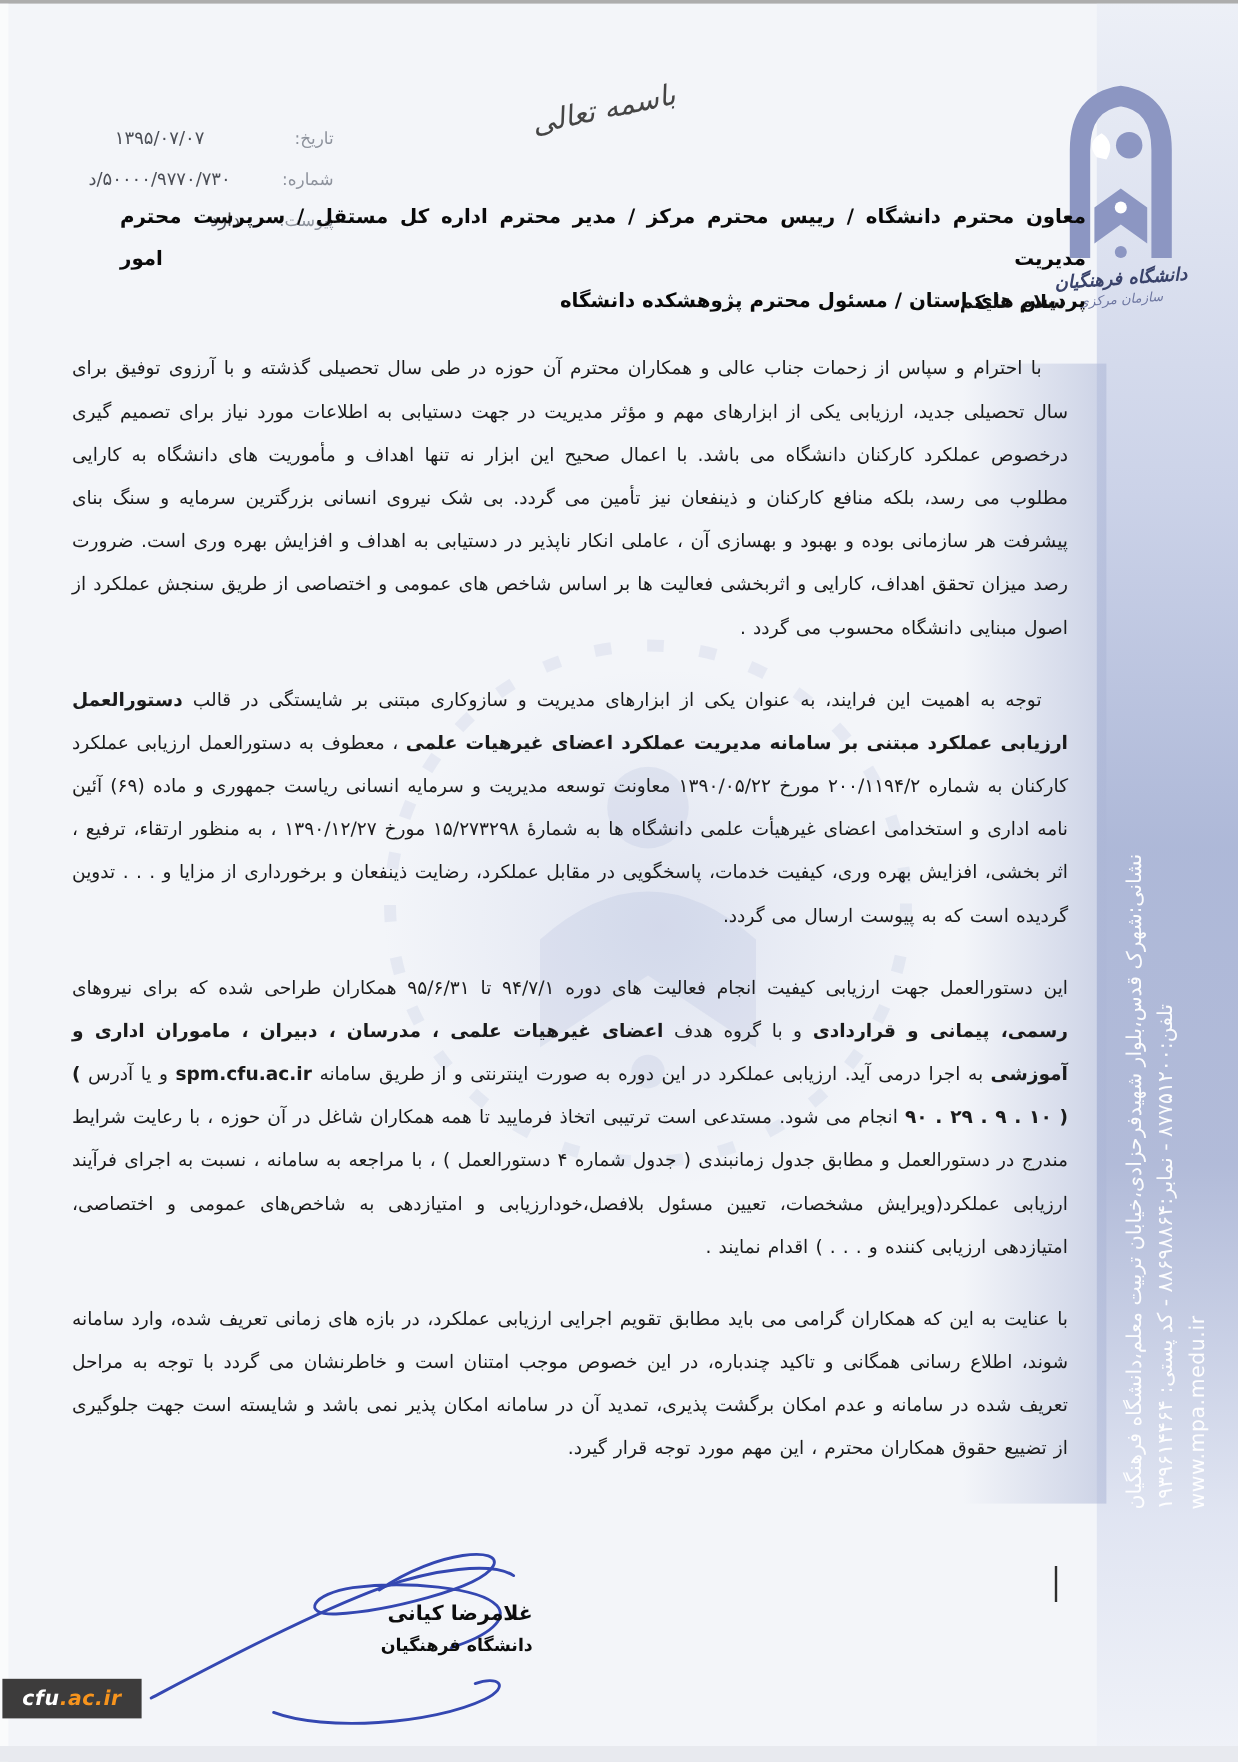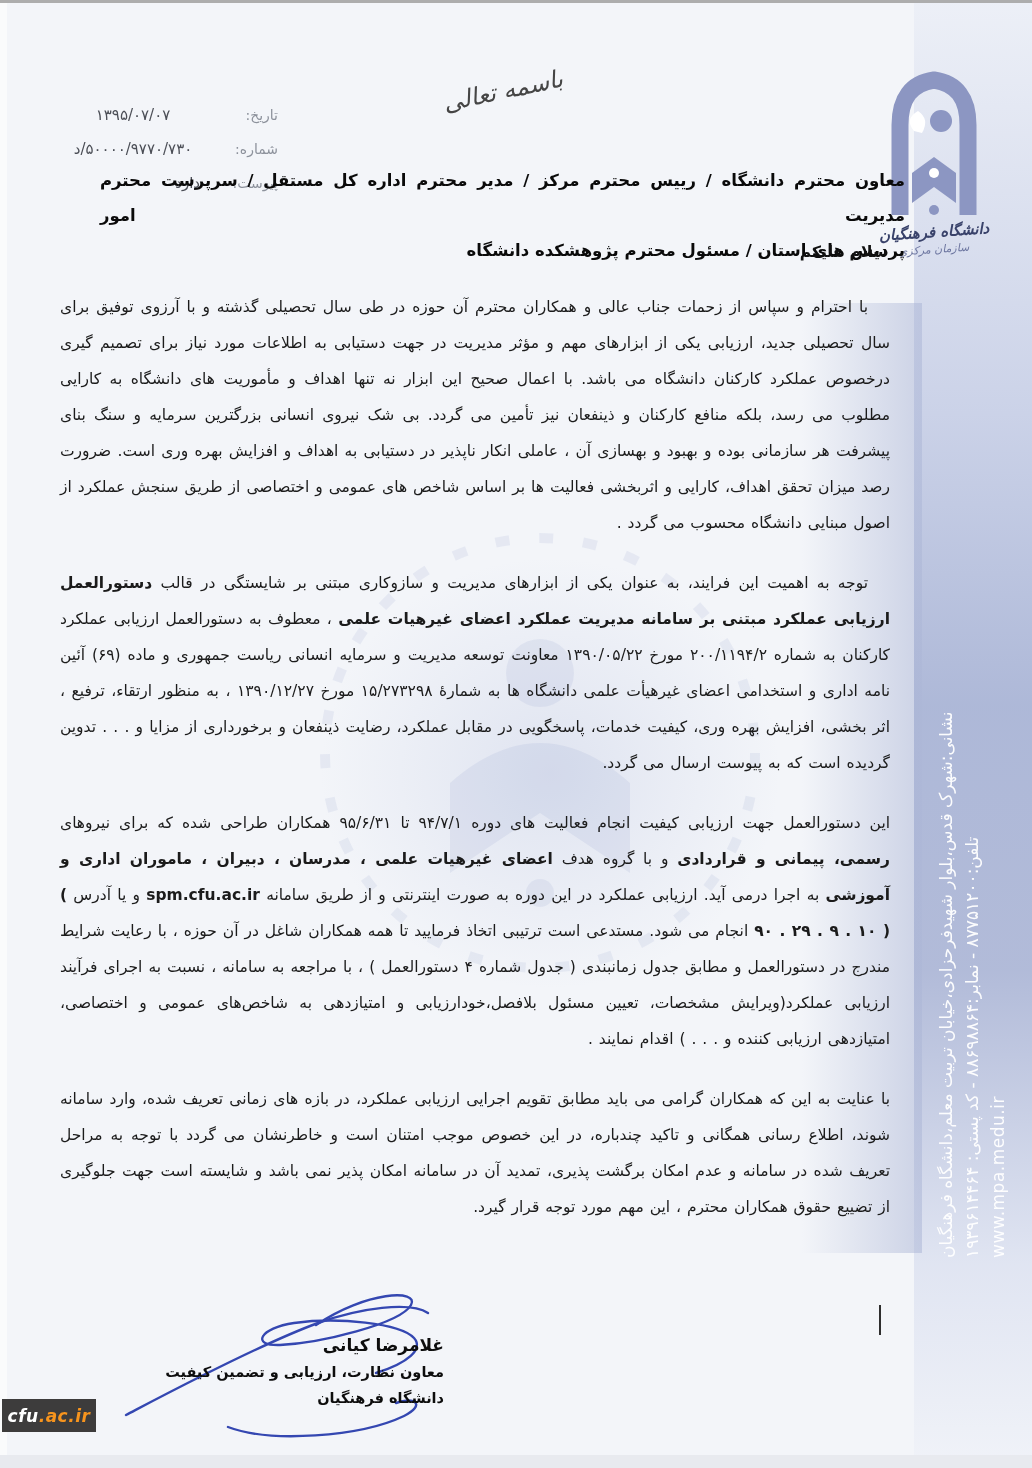--- a/index.html
+++ b/index.html
@@ -68,21 +68,21 @@
   
   .signature{position:absolute;left:108px;top:1280px;width:336px;height:165px;}
   .signature svg{position:absolute;left:0;top:0;}
   .sig-text{position:absolute;top:48px;left:0;right:0;direction:rtl;color:#0d0d0d;}
   .sig-name{font-size:17px;font-weight:bold;line-height:28px;}
   .sig-title{font-size:14.5px;font-weight:bold;line-height:26px;}
 
   .cursor-mark{position:absolute;left:879px;top:1302px;width:2px;height:30px;background:#2e2e2e;}
 
   
-  .corner-badge{position:absolute;left:2px;top:1396px;width:94px;height:33px;background:#3d3c3c;
+  .corner-badge{position:absolute;left:2px;top:1396px;width:116px;height:33px;background:#3d3c3c;
     display:flex;align-items:center;justify-content:center;font-style:italic;font-weight:bold;font-size:17px;letter-spacing:.5px;}
   .badge-prefix{color:#ffffff;}
   .badge-suffix{color:#f7941d;}
 </style>
 </head>
 <body>
 
 <div class="page">
   <div class="page-left-edge"></div>
   <div class="sideband"></div>
@@ -152,21 +152,20 @@
   <div class="signature">
     <svg width="336" height="165" viewBox="0 0 336 165">
       <g fill="none" stroke="#2a3eae" stroke-width="2.4" stroke-linecap="round" opacity="0.95">
         <path d="M18 132 C60 110 150 62 210 40 C252 25 302 18 320 30"></path>
         <path d="M208 42 C258 8 312 6 303 22 C292 41 212 60 172 62 C142 63 152 45 186 40 C230 34 292 40 306 55 C316 66 300 80 268 90"></path>
         <path d="M120 144 C162 160 252 154 296 133 C318 122 307 113 288 120"></path>
       </g>
     </svg>
     <div class="sig-text">
       <div class="sig-name">غلامرضا کیانی</div>
-      <div class="sig-title">معاون نظارت، ارزیابی و تضمین کیفیت</div>
       <div class="sig-title">دانشگاه فرهنگیان</div>
     </div>
   </div>
 
   <div class="cursor-mark"></div>
 
   <div class="corner-badge">
     <span class="badge-prefix">cfu</span>
       <span class="badge-suffix">.ac.ir</span>
   </div>

